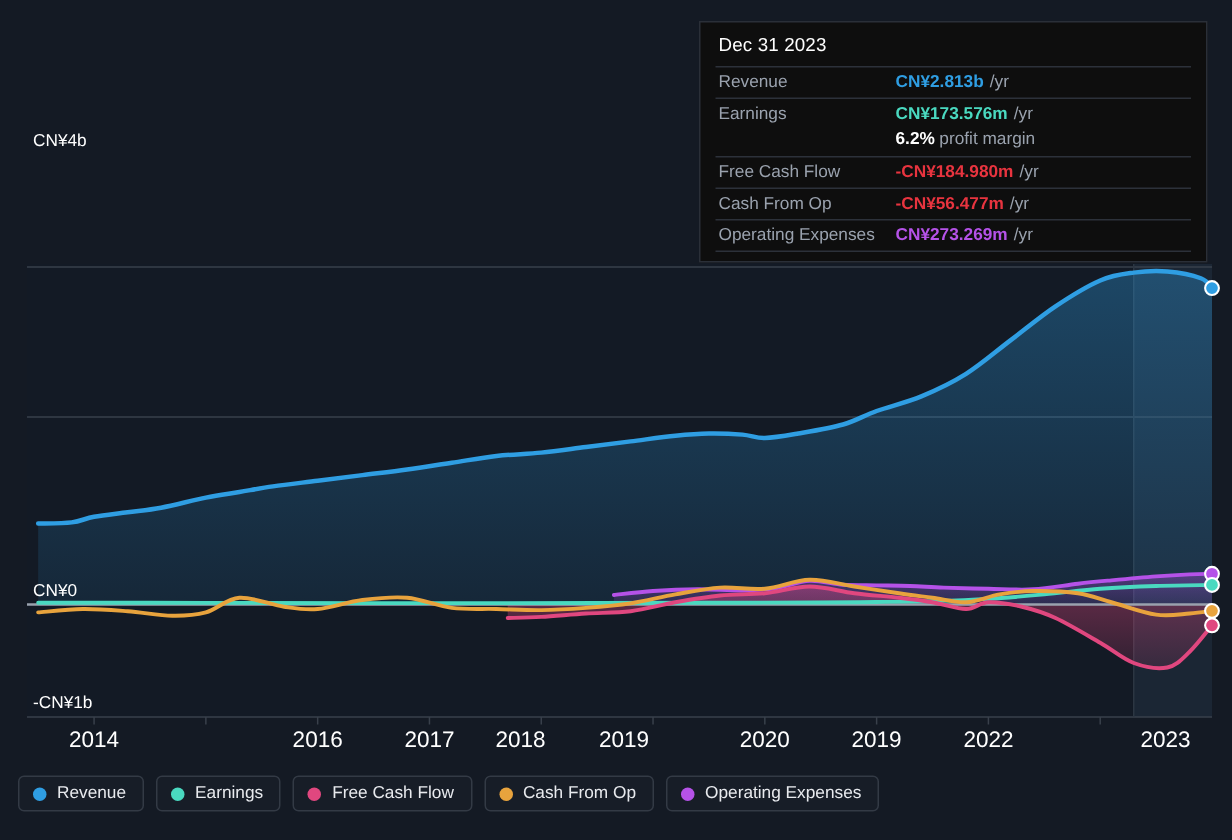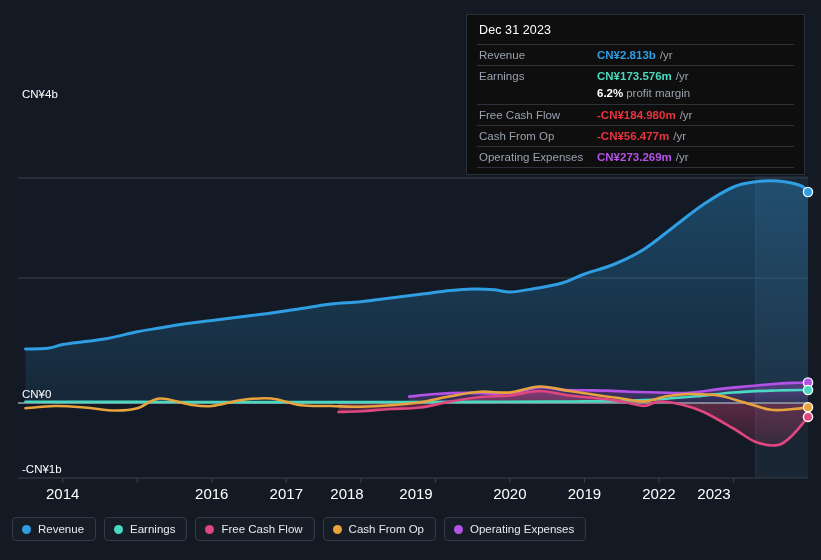--- a/index.html
+++ b/index.html
@@ -121,21 +121,21 @@
   <div id="x-labels">
       <div class="xlabel" style="left: 62.717px; top: 485px;">2014</div>
       <div class="xlabel" style="left: 130px; top: 485px; margin-top: 37px;">2015</div>
       <div class="xlabel" style="left: 211.774px; top: 485px;">2016</div>
       <div class="xlabel" style="left: 286.302px; top: 485px;">2017</div>
       <div class="xlabel" style="left: 347px; top: 485px;">2018</div>
       <div class="xlabel" style="left: 416px; top: 485px;">2019</div>
       <div class="xlabel" style="left: 509.887px; top: 485px;">2020</div>
       <div class="xlabel" style="left: 584.415px; top: 485px;">2019</div>
       <div class="xlabel" style="left: 658.943px; top: 485px;">2022</div>
-      <div class="xlabel" style="left: 714px; top: 485px;">2023</div>
+      <div class="xlabel" style="left: 777px; top: 485px;">2023</div>
     </div>
 
   <div class="tooltip">
     <div class="tooltip-title">Dec 31 2023</div>
     <div id="tooltip-rows">
         <div class="tt-row">
           <span class="tt-label">Revenue</span>
           <span class="tt-val" style="color: rgb(47, 158, 227);">CN¥2.813b</span>
           <span class="tt-unit">/yr</span>
         </div>

